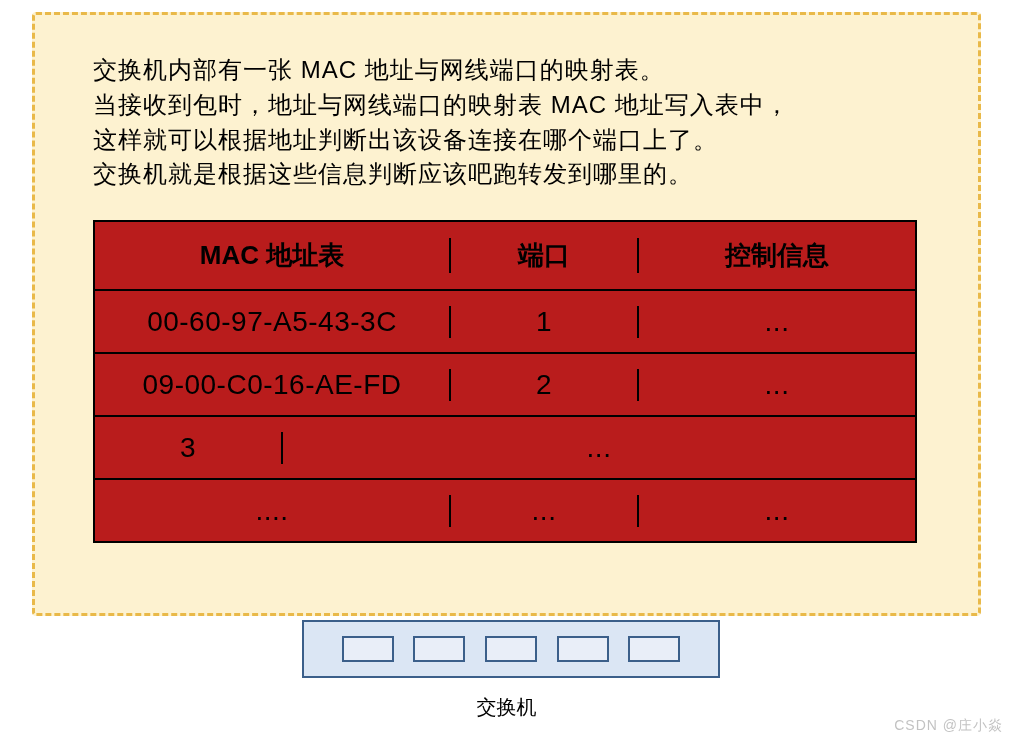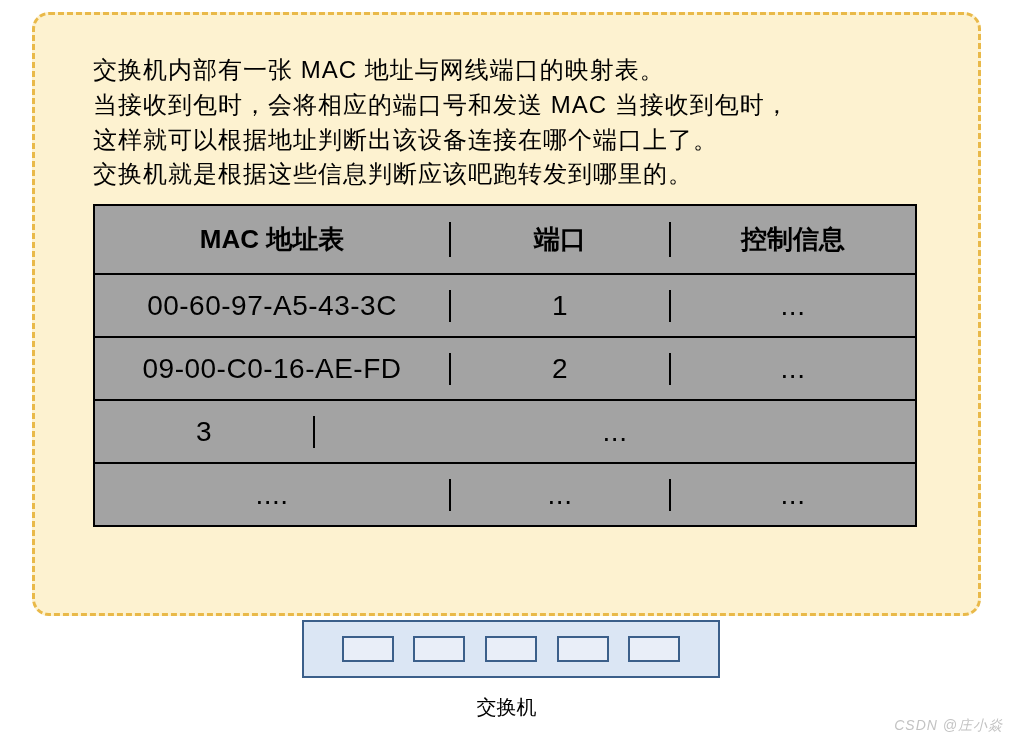--- a/index.html
+++ b/index.html
@@ -13,45 +13,45 @@
     position: relative;
   }
   .panel {
     position: absolute;
     left: 32px;
     top: 12px;
     width: 949px;
     height: 604px;
     background: #fdf2d0;
     border: 3px dashed #e9b949;
-    border-radius: 17px;
+    border-radius: 4px;
     padding: 38px 58px 0 58px;
   }
   .desc {
     font-family: "PingFang SC", "Microsoft YaHei", sans-serif;
     font-size: 24px;
     line-height: 1.45;
     color: #000;
     letter-spacing: 1px;
   }
   .table {
-    margin-top: 12px;
+    margin-top: 28px;
     border: 2.5px solid #000;
     width: 824px;
-    background: #a3a3a3;
+    background: #b91c1c;
   }
   .row {
     display: flex;
     border-top: 2.5px solid #000;
     height: 63px;
     align-items: center;
   }
   .row:first-child { border-top: none; height: 67px; }
   .c1 { width: 356px; border-right: 2.5px solid #000; text-align: center; }
-  .c2 { width: 220px; border-right: 2.5px solid #000; text-align: center; }
+  .c2 { width: 188px; border-right: 2.5px solid #000; text-align: center; }
   .c3 { flex: 1; text-align: center; }
   .hdr {
     font-family: "Comic Sans MS", "Microsoft YaHei", sans-serif;
     font-size: 26px;
     font-weight: bold;
   }
   .cell {
     font-family: "Comic Sans MS", cursive, sans-serif;
     font-size: 28px;
     letter-spacing: 0.5px;
@@ -86,30 +86,29 @@
     color: #000;
   }
   .watermark {
     position: absolute;
     right: 10px;
     bottom: 8px;
     font-family: "PingFang SC", "Microsoft YaHei", sans-serif;
     font-size: 14px;
     color: rgba(120,120,120,0.45);
     letter-spacing: 1px;
-    font-style: italic;
   }
 </style>
 </head>
 <body>
 
 <div class="panel">
   <div class="desc">
     <span>交换机内部有一张 MAC 地址与网线端口的映射表。</span><br>
-    <span>当接收到包时，会将相应的端口号和发送 MAC 当接收到包时，</span><br>
+    <span>当接收到包时，地址与网线端口的映射表 MAC 地址写入表中，</span><br>
     <span>这样就可以根据地址判断出该设备连接在哪个端口上了。</span><br>
     <span>交换机就是根据这些信息判断应该吧跑转发到哪里的。</span>
   </div>
 
   <div class="table">
     <div class="row">
       <div class="c1 hdr">MAC 地址表</div>
       <div class="c2 hdr">端口</div>
       <div class="c3 hdr">控制信息</div>
     </div>

